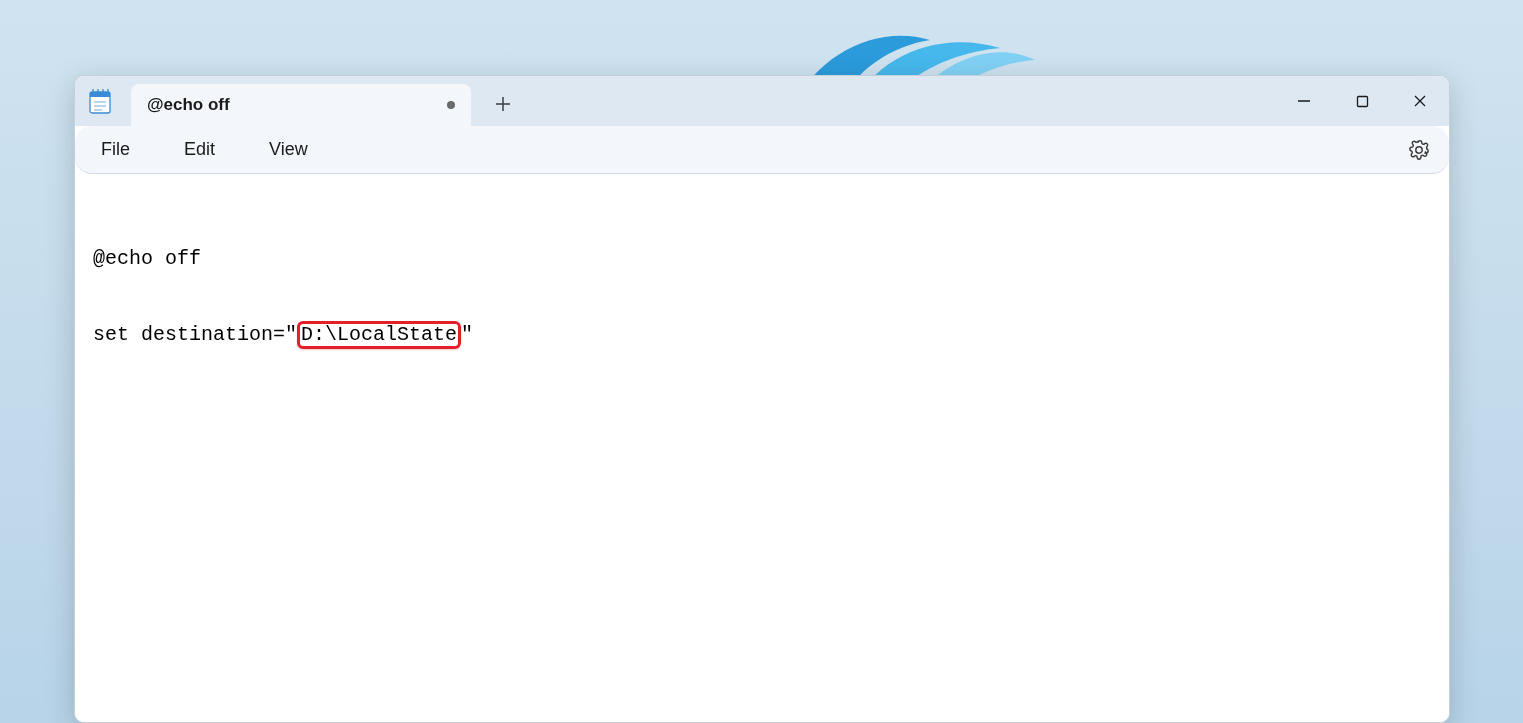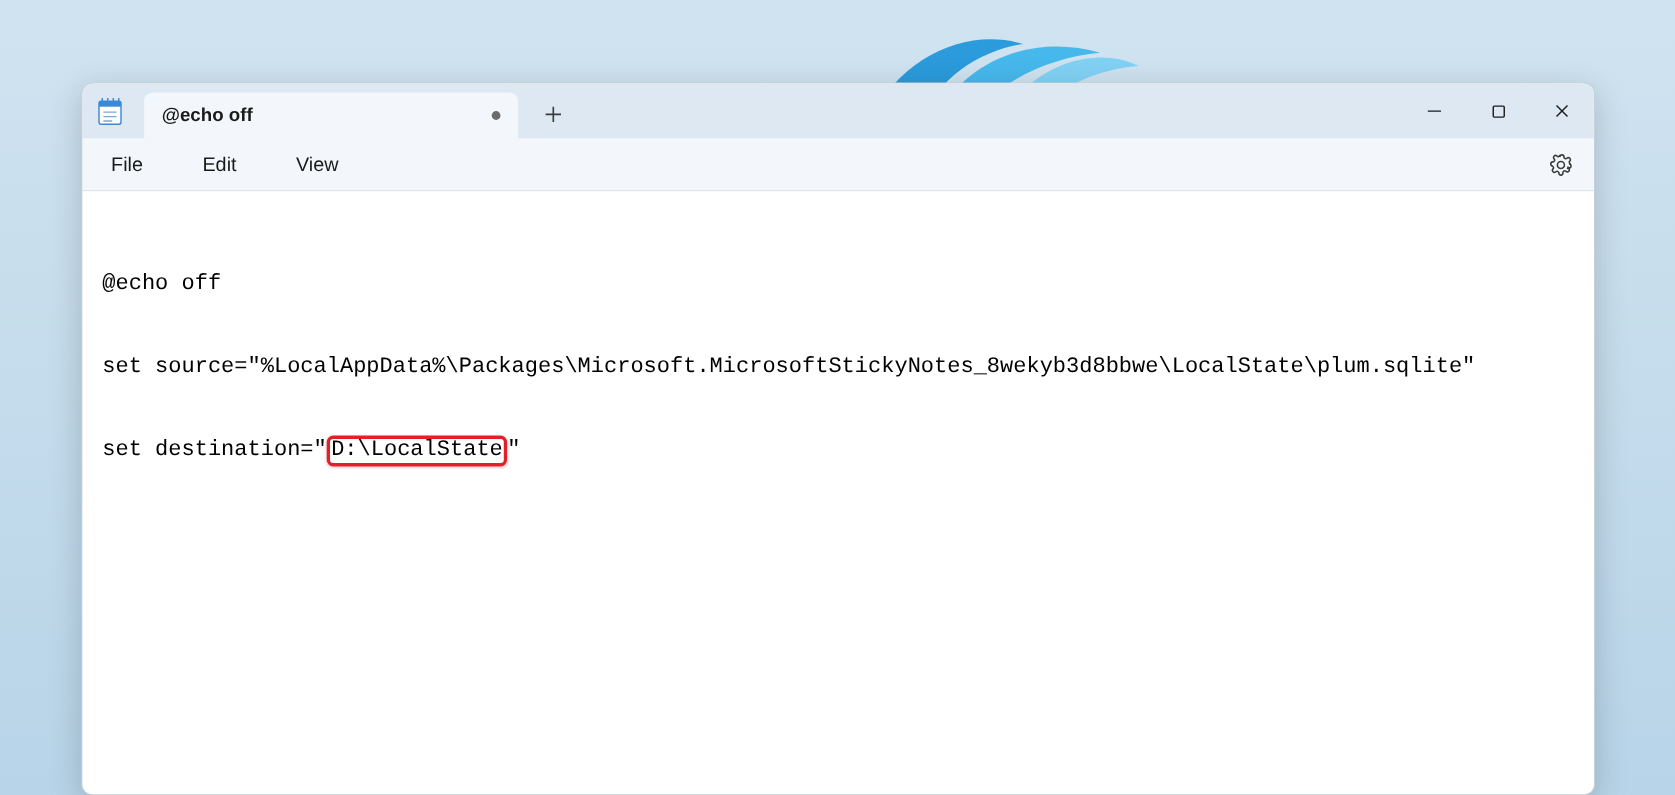--- a/index.html
+++ b/index.html
@@ -100,20 +100,21 @@
     cursor: pointer;
   }
   .menubar {
     height: 48px;
     background: #f3f7fb;
     border-bottom: 1px solid #d4dce4;
     display: flex;
     align-items: center;
     padding: 0 16px;
     position: relative;
+    border-radius: 17px;
   }
   .menu-item {
     font-size: 18px;
     color: #1a1a1a;
     padding: 6px 10px;
     margin-right: 34px;
     cursor: pointer;
     border-radius: 4px;
   }
   .settings-btn {
@@ -213,17 +214,16 @@
     <div class="settings-btn">
       <svg width="22" height="22" viewBox="0 0 24 24">
         <path fill="none" stroke="#3d3d3d" stroke-width="1.6" d="M12 8.5a3.5 3.5 0 1 0 0 7 3.5 3.5 0 0 0 0-7z"></path>
         <path fill="none" stroke="#3d3d3d" stroke-width="1.6" d="M19.4 13.5a1.7 1.7 0 0 0 .34 1.87l.06.06a2 2 0 1 1-2.83 2.83l-.06-.06a1.7 1.7 0 0 0-1.87-.34 1.7 1.7 0 0 0-1.03 1.56V20a2 2 0 0 1-4 0v-.1a1.7 1.7 0 0 0-1.11-1.56 1.7 1.7 0 0 0-1.87.34l-.06.06a2 2 0 1 1-2.83-2.83l.06-.06a1.7 1.7 0 0 0 .34-1.87 1.7 1.7 0 0 0-1.56-1.03H4a2 2 0 0 1 0-4h.1a1.7 1.7 0 0 0 1.56-1.11 1.7 1.7 0 0 0-.34-1.87l-.06-.06a2 2 0 1 1 2.83-2.83l.06.06a1.7 1.7 0 0 0 1.87.34H10a1.7 1.7 0 0 0 1.03-1.56V4a2 2 0 0 1 4 0v.1a1.7 1.7 0 0 0 1.03 1.56 1.7 1.7 0 0 0 1.87-.34l.06-.06a2 2 0 1 1 2.83 2.83l-.06.06a1.7 1.7 0 0 0-.34 1.87V10a1.7 1.7 0 0 0 1.56 1.03H20a2 2 0 0 1 0 4h-.1a1.7 1.7 0 0 0-1.56 1.03z"></path>
       </svg>
     </div>
   </div>
 
   <div class="editor">
     <span class="code-line">@echo off</span>
-    <span class="code-line">set source="%LocalAppData%\Packages\Microsoft.MicrosoftStickyNotes_8wekyb3d8bbwe\LocalState\plum.sqlite"</span>
     <span class="code-line"><span>set destination="</span><span class="highlight-box">D:\LocalState</span><span>"</span></span>
   </div>
 
 </div>
 
 </body></html>

